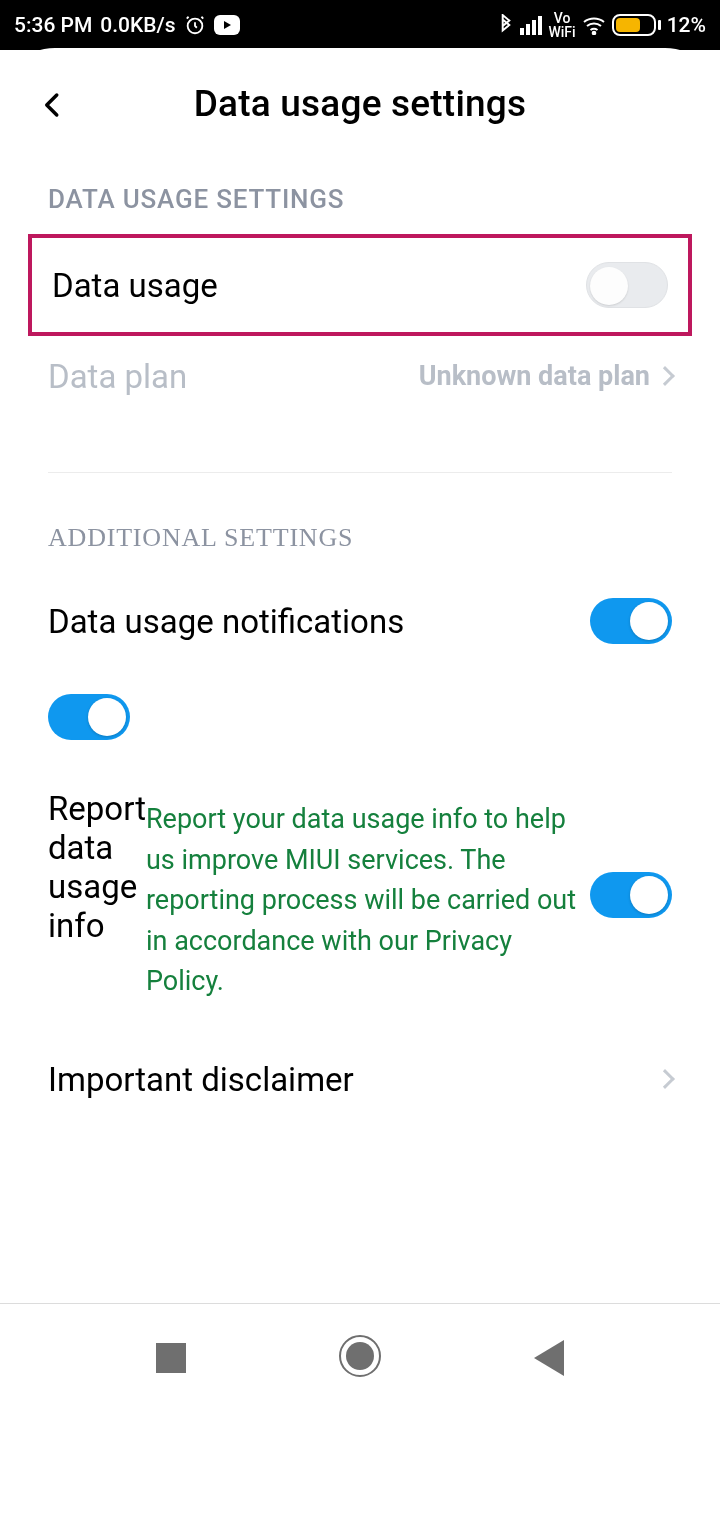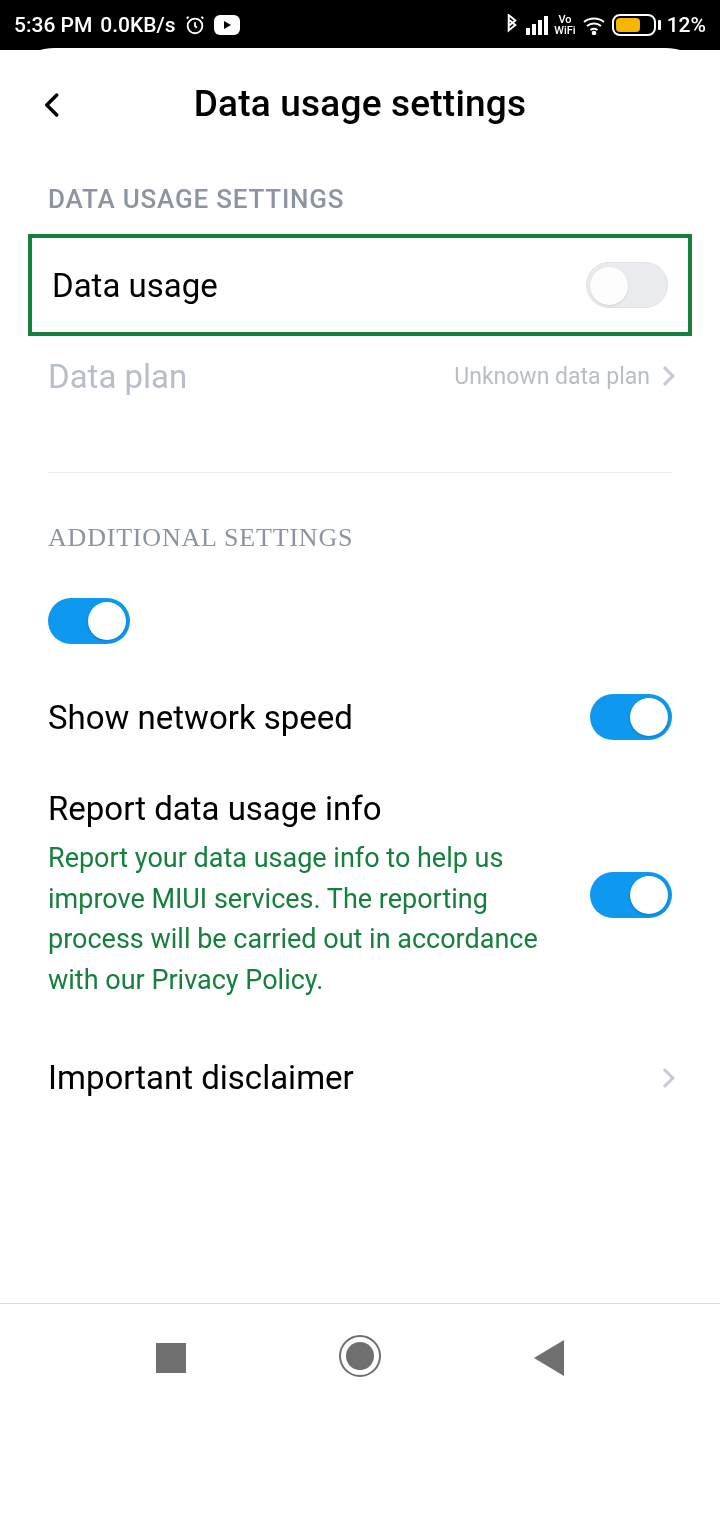--- a/index.html
+++ b/index.html
@@ -63,45 +63,46 @@
   }
 
   .row {
     display: flex;
     align-items: center;
     justify-content: space-between;
     padding: 24px 48px;
     min-height: 96px;
   }
   .row-highlight {
-    border: 4px solid #15803d;
+    border: 4px solid #be185d;
     margin: 0 28px;
     padding: 24px 20px;
   }
   .row-label {
     font-size: 33px;
     color: #000;
     font-weight: 400;
   }
   .row-label.disabled { color: #b8bec7; }
   .row-value {
-    font-size: 23px;
+    font-size: 27px;
     color: #b8bec7;
     display: inline-flex;
     align-items: center;
     gap: 8px;
+    font-weight: bold;
   }
   .row-subtext {
     font-size: 27px;
     color: #15803d;
     line-height: 1.5;
     margin-top: 10px;
     max-width: 490px;
   }
-  .row-textcol { display: flex; flex-direction: column; justify-content: center; }
+  .row-textcol { display: flex; flex-direction: row; justify-content: center; }
 
   .divider {
     height: 1px;
     background: #ececec;
     margin: 40px 48px 0;
   }
 
   
   .toggle {
     width: 82px;
@@ -174,21 +175,21 @@
   }
   .battery-cap { width: 3px; height: 10px; background: #fff; border-radius: 1px; }
 
   .signal-bars { display: inline-flex; align-items: flex-end; gap: 2px; }
   .signal-bars span { width: 4px; background: #fff; display: inline-block; }
   .signal-bars span:nth-child(1){height:7px}
   .signal-bars span:nth-child(2){height:11px}
   .signal-bars span:nth-child(3){height:15px}
   .signal-bars span:nth-child(4){height:19px}
 
-  .wifi-label { font-size: 11px; line-height: 1; text-align: center; }
+  .wifi-label { font-size: 14px; line-height: 1; text-align: center; }
 </style>
 </head>
 <body>
 
 <div class="status-bar">
   <div class="status-left">
     <span class="status-item">5:36 PM</span>
     <span class="status-item">0.0KB/s</span>
     <span class="status-item">
       <svg width="22" height="22" viewBox="0 0 24 24" fill="none" stroke="#fff" stroke-width="2">
@@ -264,27 +265,27 @@
         <span>Unknown data plan</span>
         <span class="chevron-right"></span>
       </span>
     </div>
 
     <div class="divider"></div>
 
     <div class="section-header" style="padding-top:50px;font-family:Liberation Serif, serif;">ADDITIONAL SETTINGS</div>
 
     <div class="row">
+      <span class="row-label">Data usage notifications</span>
       <span class="toggle toggle-on">
           <span class="knob"></span>
         </span>
     </div>
 
     <div class="row">
-      <span class="row-label">Show network speed</span>
       <span class="toggle toggle-on">
           <span class="knob"></span>
         </span>
     </div>
 
     <div class="row" style="align-items:center;">
       <div class="row-textcol">
         <span class="row-label">Report data usage info</span>
         <span class="row-subtext">Report your data usage info to help us improve MIUI services. The reporting process will be carried out in accordance with our Privacy Policy.</span>
       </div>

